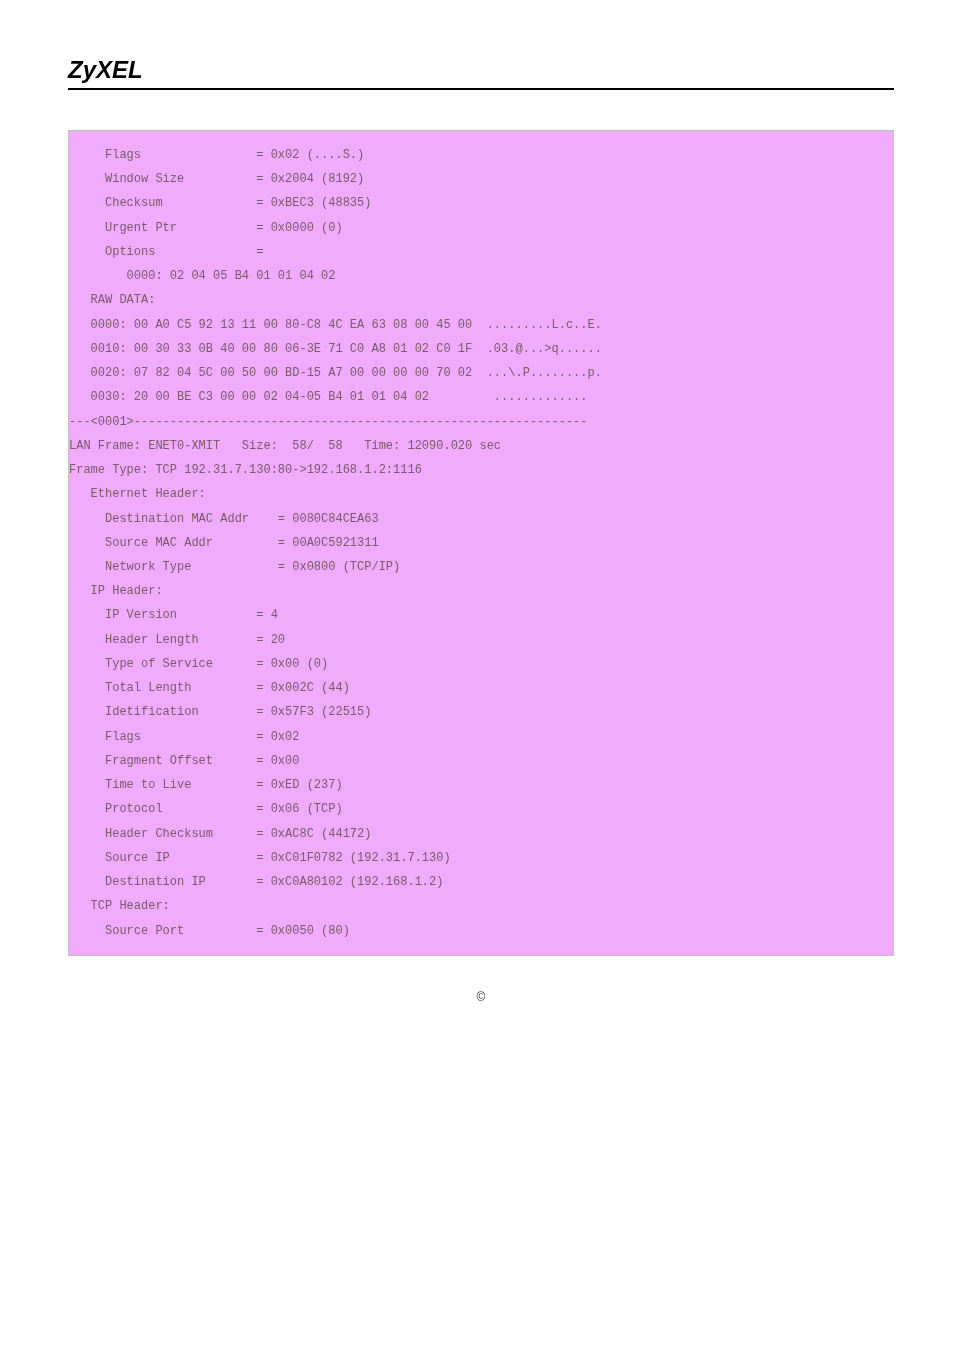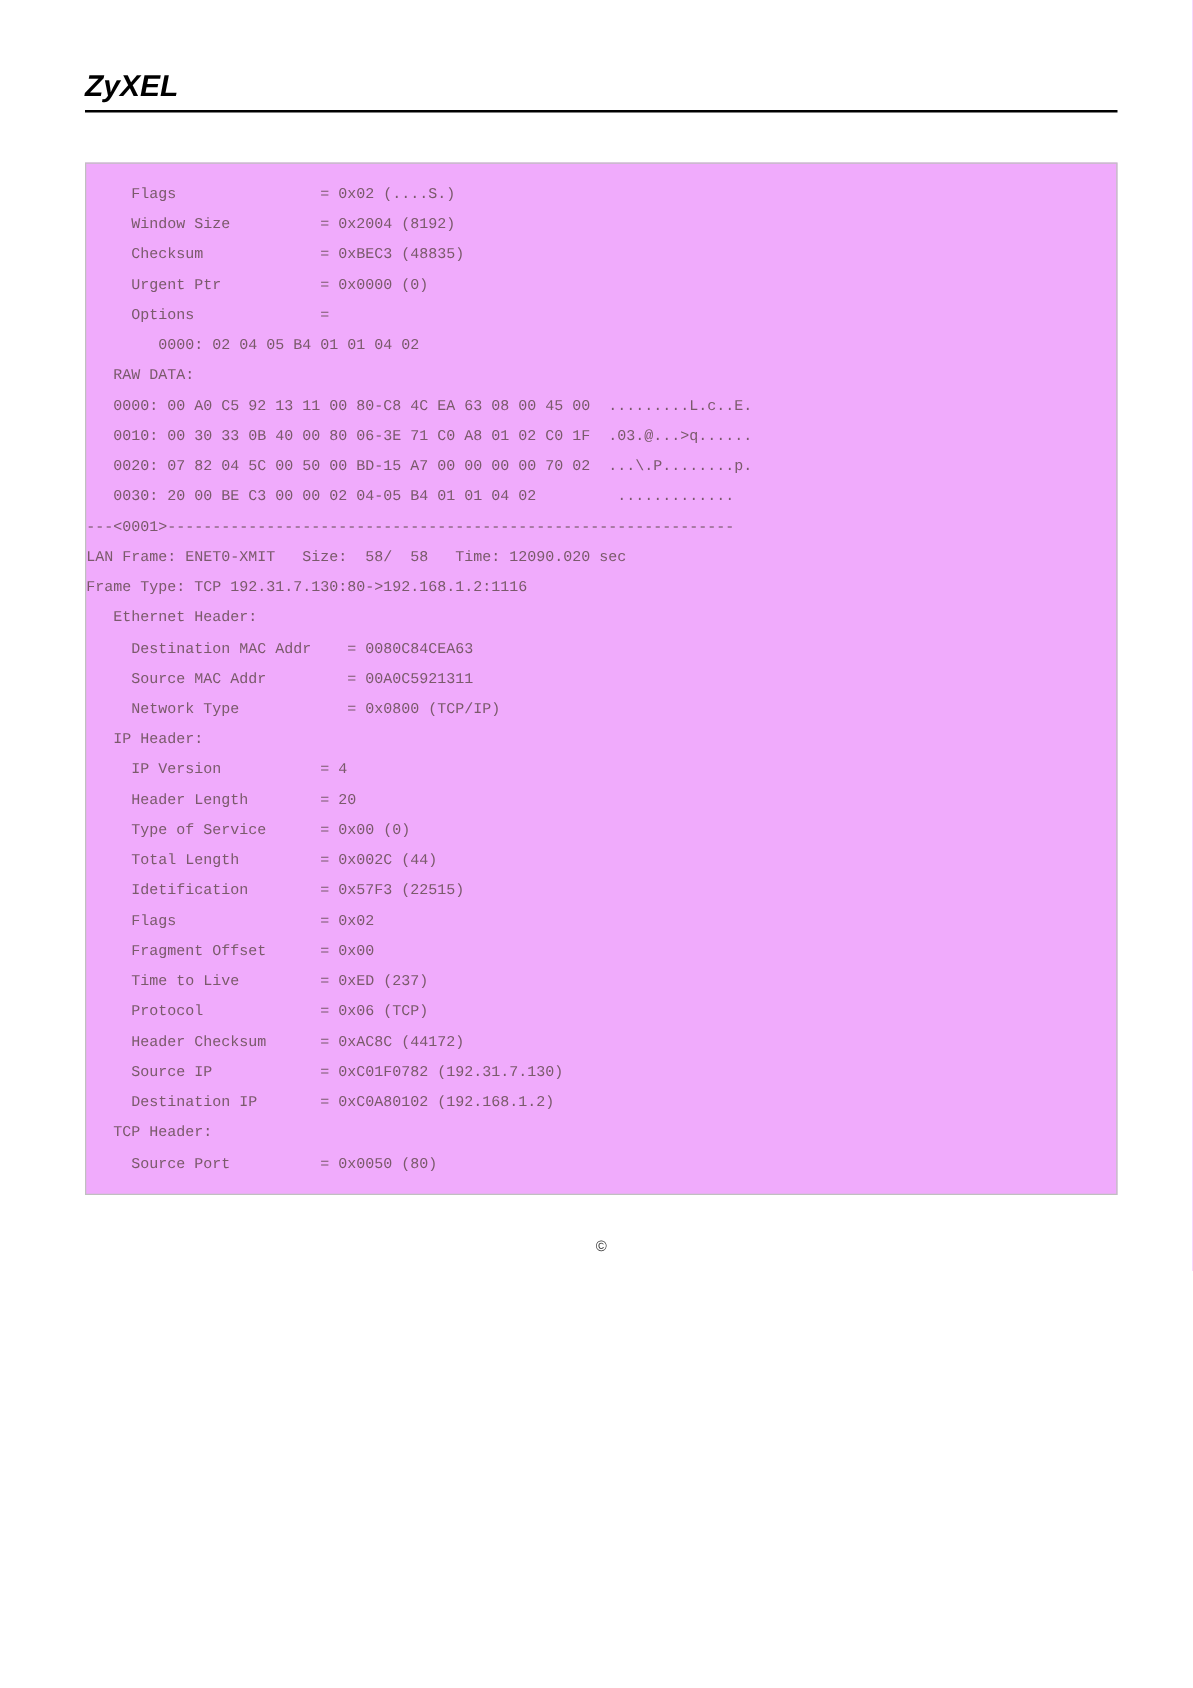--- a/index.html
+++ b/index.html
@@ -4,22 +4,21 @@
 <style>
   * { margin: 0; padding: 0; box-sizing: border-box; }
   body {
     font-family: Arial, sans-serif;
     background: #fff;
     width: 954px;
     height: 1350px;
     position: relative;
   }
   .page {
-    padding: 56px 60px 0 52px;
-    margin-left: 16px;
+    padding: 56px 60px 0 68px;
   }
   .header-logo {
     font-family: Arial, sans-serif;
     font-size: 24px;
     font-weight: 900;
     font-style: italic;
     letter-spacing: 0px;
     color: #000;
     margin-bottom: 4px;
   }

